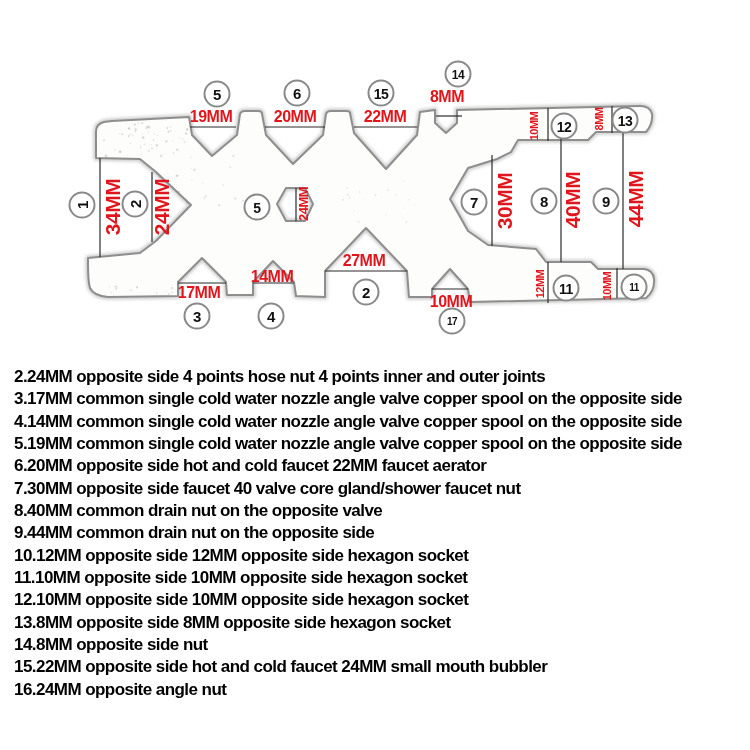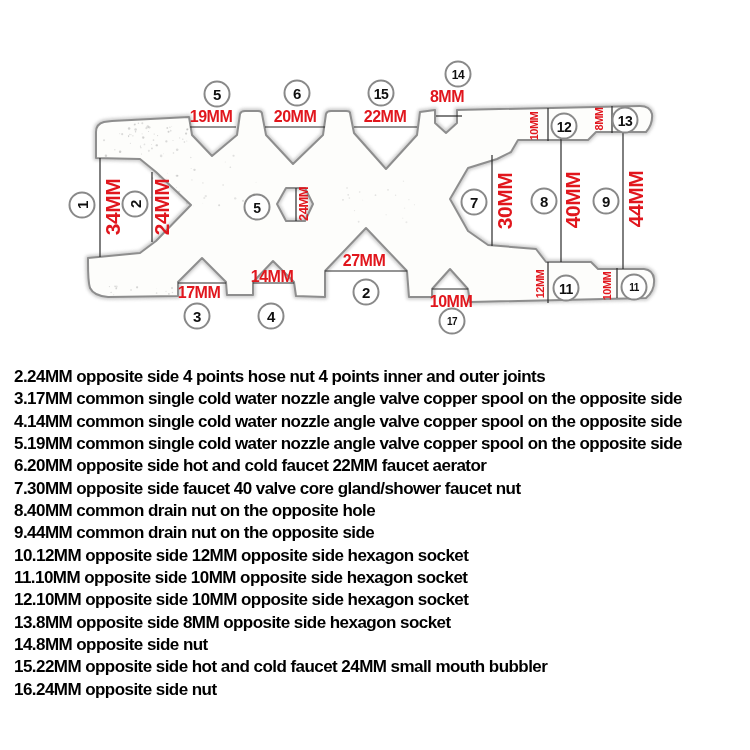--- a/index.html
+++ b/index.html
@@ -291,23 +291,23 @@
       </div>
   </div>
 
   <div id="speclist">
       <div class="spec-line">2.24MM opposite side 4 points hose nut 4 points inner and outer joints</div>
       <div class="spec-line">3.17MM common single cold water nozzle angle valve copper spool on the opposite side</div>
       <div class="spec-line">4.14MM common single cold water nozzle angle valve copper spool on the opposite side</div>
       <div class="spec-line">5.19MM common single cold water nozzle angle valve copper spool on the opposite side</div>
       <div class="spec-line">6.20MM opposite side hot and cold faucet 22MM faucet aerator</div>
       <div class="spec-line">7.30MM opposite side faucet 40 valve core gland/shower faucet nut</div>
-      <div class="spec-line">8.40MM common drain nut on the opposite hole</div>
+      <div class="spec-line">8.40MM common drain nut on the opposite valve</div>
       <div class="spec-line">9.44MM common drain nut on the opposite side</div>
       <div class="spec-line">10.12MM opposite side 12MM opposite side hexagon socket</div>
       <div class="spec-line">11.10MM opposite side 10MM opposite side hexagon socket</div>
       <div class="spec-line">12.10MM opposite side 10MM opposite side hexagon socket</div>
       <div class="spec-line">13.8MM opposite side 8MM opposite side hexagon socket</div>
       <div class="spec-line">14.8MM opposite side nut</div>
       <div class="spec-line">15.22MM opposite side hot and cold faucet 24MM small mouth bubbler</div>
-      <div class="spec-line">16.24MM opposite side nut</div>
+      <div class="spec-line">16.24MM opposite angle nut</div>
     </div>
 </div>
 
 </body></html>

